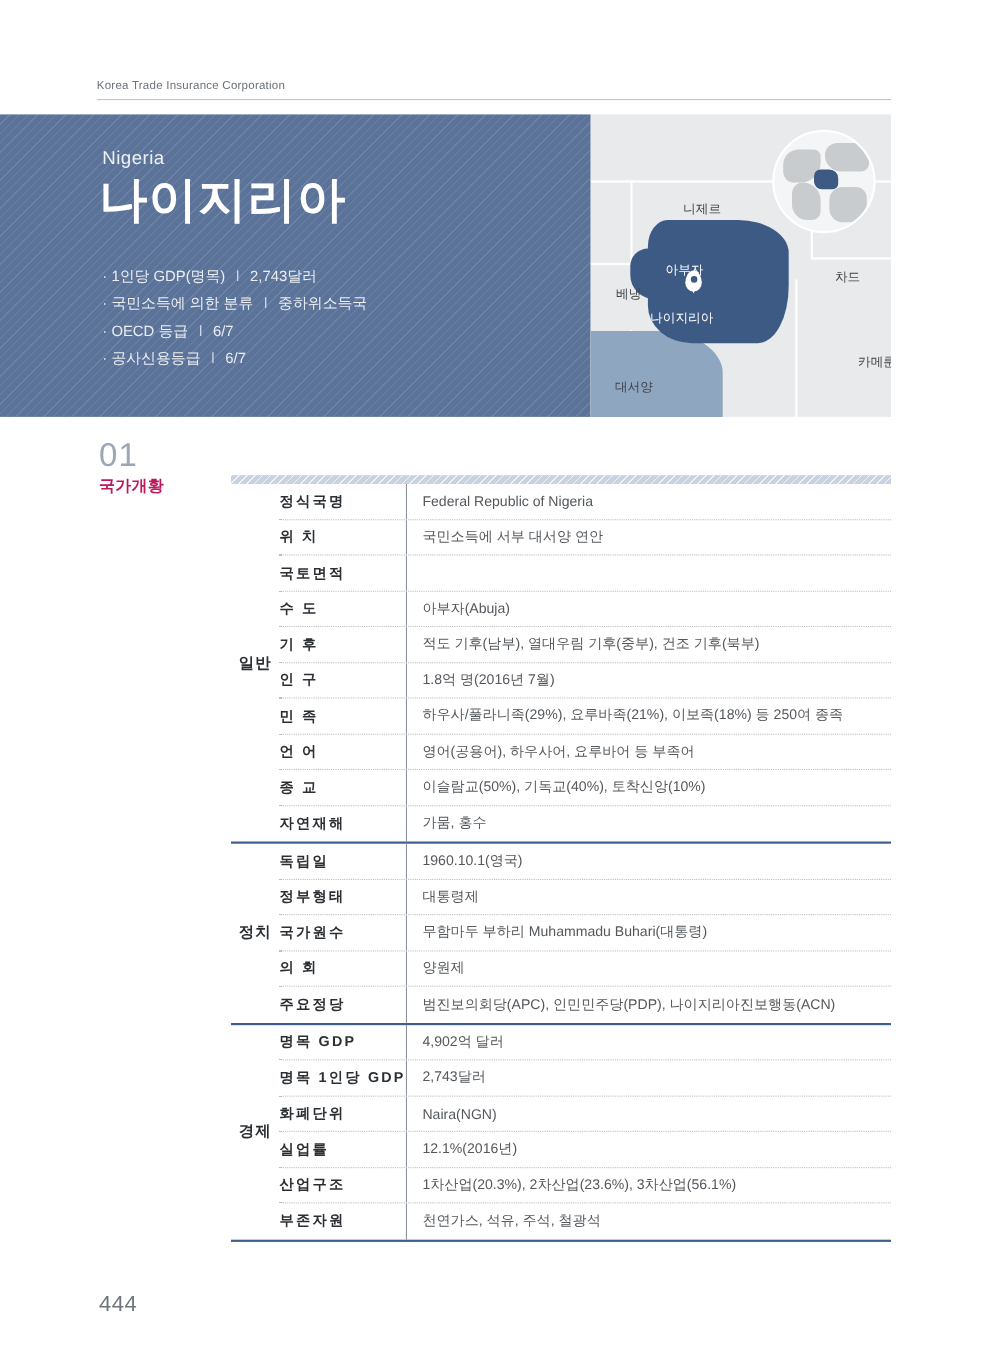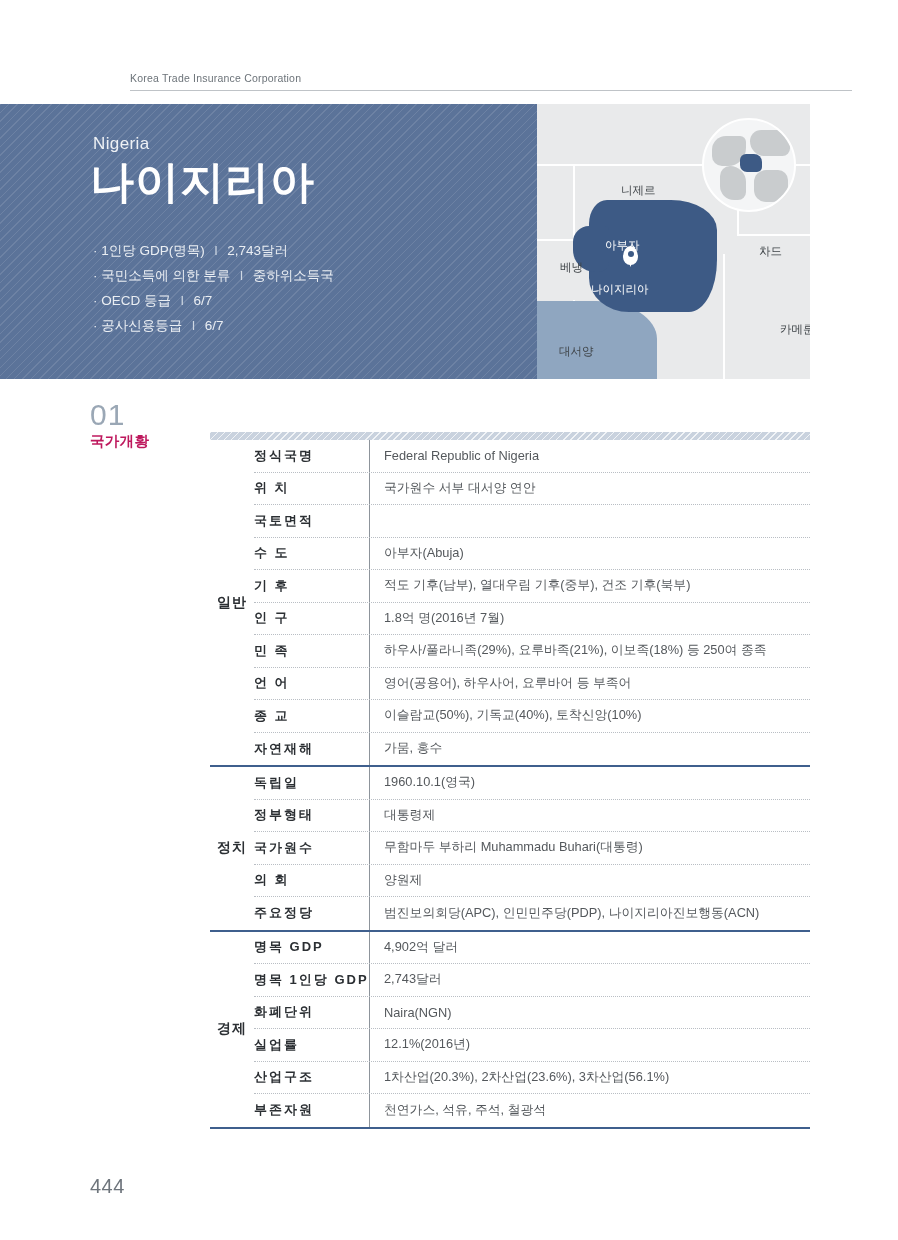--- a/index.html
+++ b/index.html
@@ -16,21 +16,20 @@
     overflow: hidden;
   }
 
   
   .runhead {
     position: absolute;
     left: 88px; top: 72px;
     width: 722px;
     border-bottom: 1px solid #bfc3c7;
     padding-bottom: 6px;
-    margin-left: 42px;
   }
   .runhead-text {
     font-size: 10.5px;
     letter-spacing: .2px;
     color: #6c7379;
   }
 
   
   .hero {
     position: absolute;
@@ -333,21 +332,21 @@
 
   <div class="group">
     <div class="group-label">일반</div>
     <div class="group-rows">
       <div class="row">
         <div class="key">정식국명</div>
         <div class="val">Federal Republic of Nigeria</div>
       </div>
       <div class="row">
         <div class="key">위 치</div>
-        <div class="val">국가원수 서부 대서양 연안</div>
+        <div class="val">국민소득에 서부 대서양 연안</div>
       </div>
       <div class="row">
         <div class="key">국토면적</div>
       </div>
       <div class="row">
         <div class="key">수 도</div>
         <div class="val">아부자(Abuja)</div>
       </div>
       <div class="row">
         <div class="key">기 후</div>

